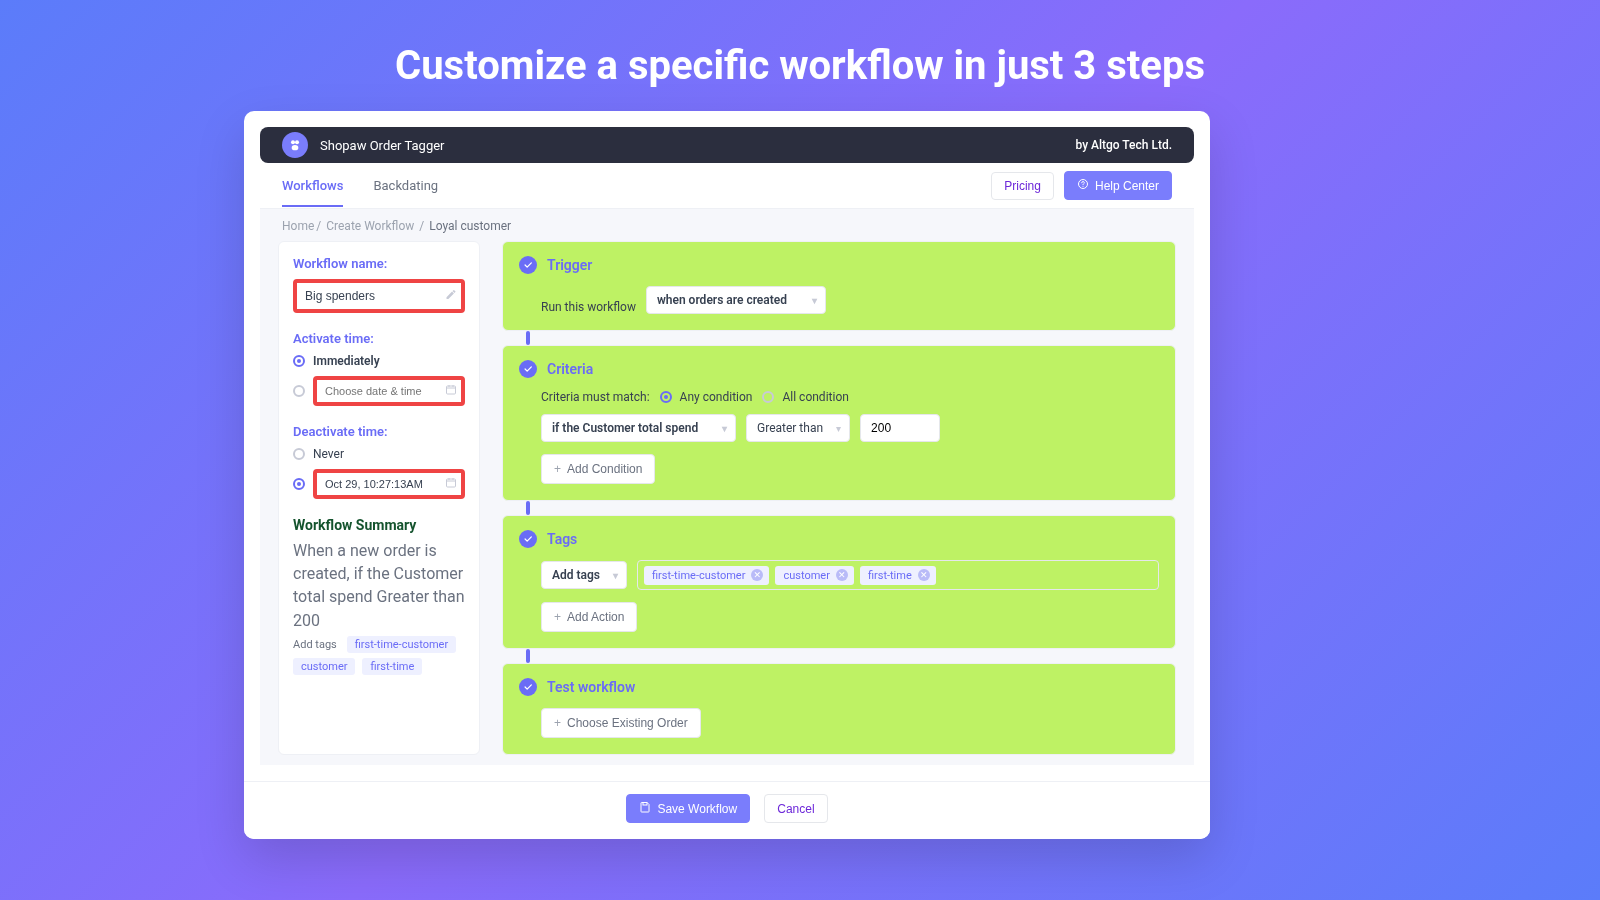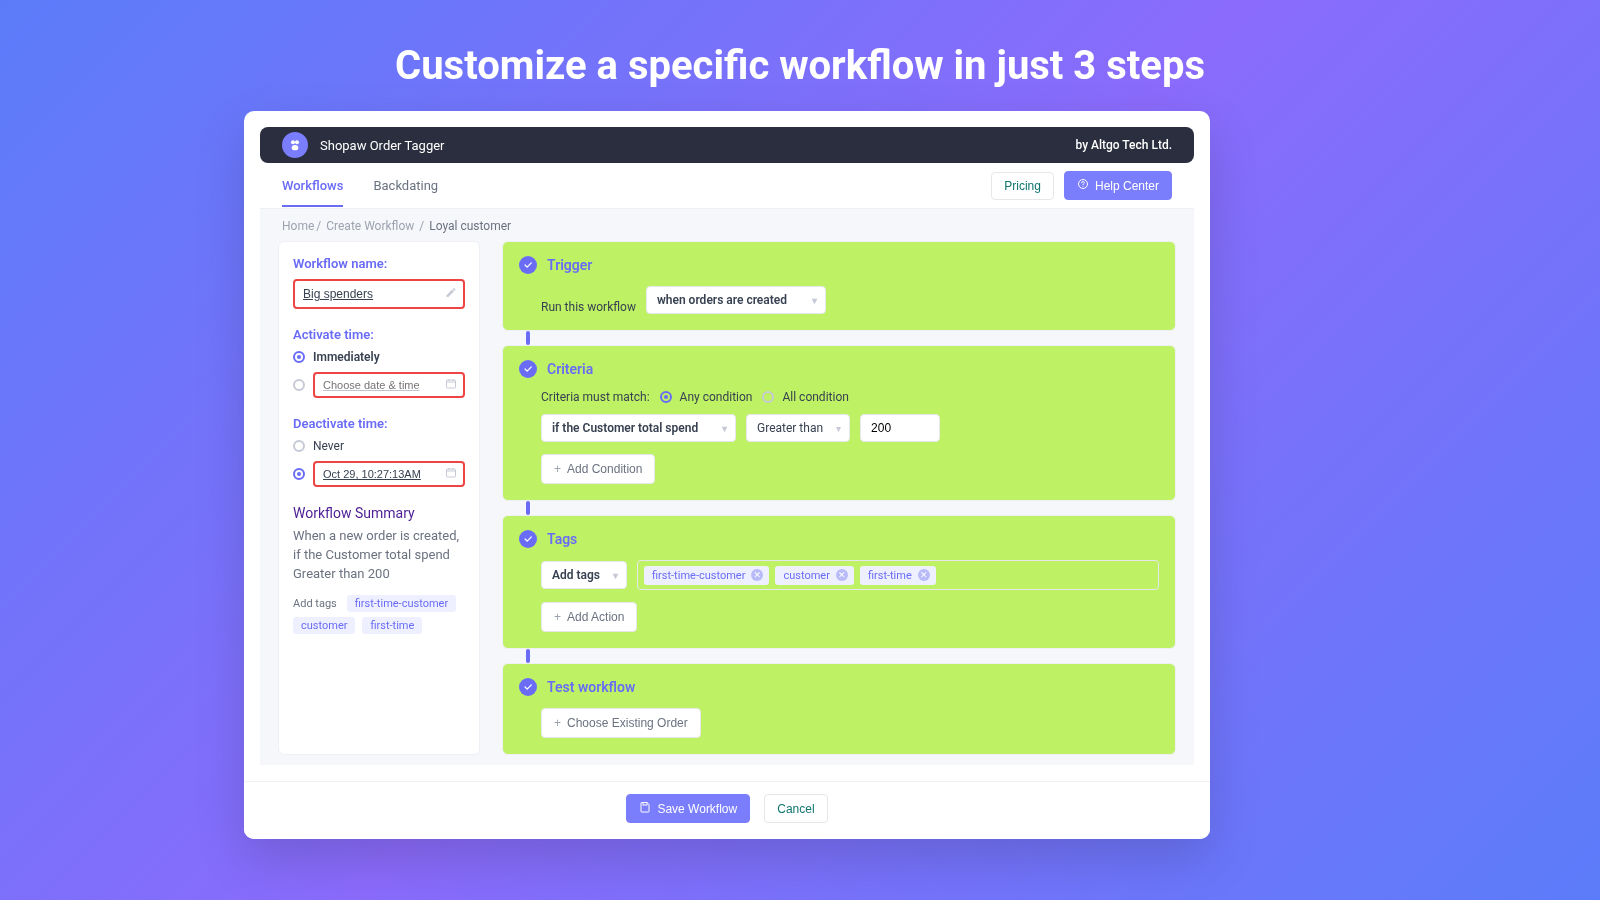--- a/index.html
+++ b/index.html
@@ -63,21 +63,21 @@
     font-size: 13px;
     color: #6b7280;
     padding: 14px 0 12px;
     cursor: pointer;
   }
   .tab.active { color: #6a6cf6; border-bottom: 2px solid #6a6cf6; font-weight: 500;}
   .tabs-actions { display: flex; gap: 10px; align-items: center; padding: 8px 0;}
   .btn {
     border: 1px solid #e5e7eb;
     background: #fff;
-    color: #0f766e;
+    color: #6d28d9;
     font-size: 12px;
     padding: 6px 12px;
     border-radius: 4px;
     cursor: pointer;
     display: inline-flex;
     align-items: center;
     gap: 6px;
   }
   .btn.primary { background: #7a7dfc; border-color: #7a7dfc; color: #fff; }
   
@@ -104,47 +104,46 @@
   }
   .side-label {
     color: #6a6cf6;
     font-size: 13px;
     font-weight: 600;
     margin-bottom: 8px;
   }
   .side-section { margin-bottom: 18px; }
   .input, .select {
     width: 100%;
-    border: 2px solid #ef4444;
+    border: 4px solid #ef4444;
     border-radius: 4px;
     font-size: 12px;
     color: #374151;
     padding: 6px 8px;
     background: #fff;
-    text-decoration: underline;
   }
   .input-with-icon { position: relative; }
   .input-with-icon .end-icon {
     position: absolute; right: 8px; top: 50%; transform: translateY(-50%);
     color: #c7cad6; font-size: 12px;
   }
   .radio-row { display: flex; align-items: center; gap: 8px; font-size: 12px; color: #374151; margin-bottom: 8px; }
   .radio {
     width: 12px; height: 12px; border-radius: 50%;
     border: 2px solid #c7cad6; display: inline-block; position: relative;
     flex-shrink: 0;
   }
   .radio.checked { border-color: #6a6cf6; }
   .radio.checked::after {
     content: ""; position: absolute; inset: 2px; border-radius: 50%; background:#6a6cf6;
   }
   .radio-date-row { display: flex; align-items: center; gap: 8px; }
   .radio-date-row .input { font-size: 11px; padding: 5px 8px; }
-  .summary-title { font-size: 14px; font-weight: 400; color: #4c1d95; margin-bottom: 6px; }
-  .summary-text { font-size: 13px; color: #6b7280; line-height: 1.45; margin-bottom: 8px; }
+  .summary-title { font-size: 14px; font-weight: 700; color: #14532d; margin-bottom: 6px; }
+  .summary-text { font-size: 16px; color: #6b7280; line-height: 1.45; margin-bottom: 1px; }
   .summary-tags-label { font-size: 11px; color: #6b7280; margin-right: 6px; }
   .tag-chip {
     display: inline-block; background: #eef0ff; color: #6a6cf6;
     font-size: 11px; padding: 2px 8px; border-radius: 3px; margin: 2px 3px 2px 0;
   }
   
   .main { flex: 1; display: flex; flex-direction: column; gap: 0; }
   .block {
     background: #bef264; border: 1px solid #eef0f5; border-radius: 6px;
     padding: 14px 16px 16px;

